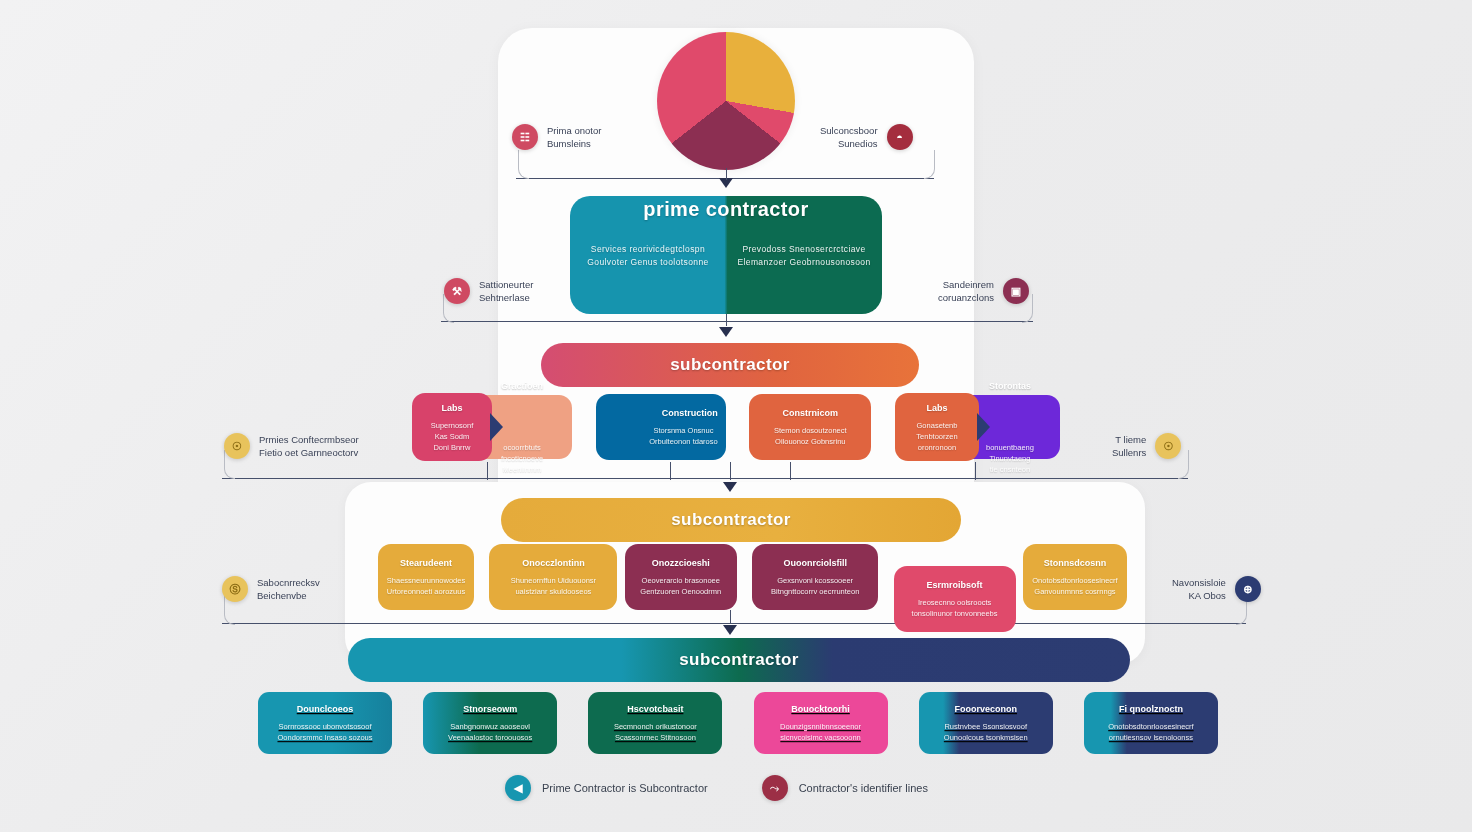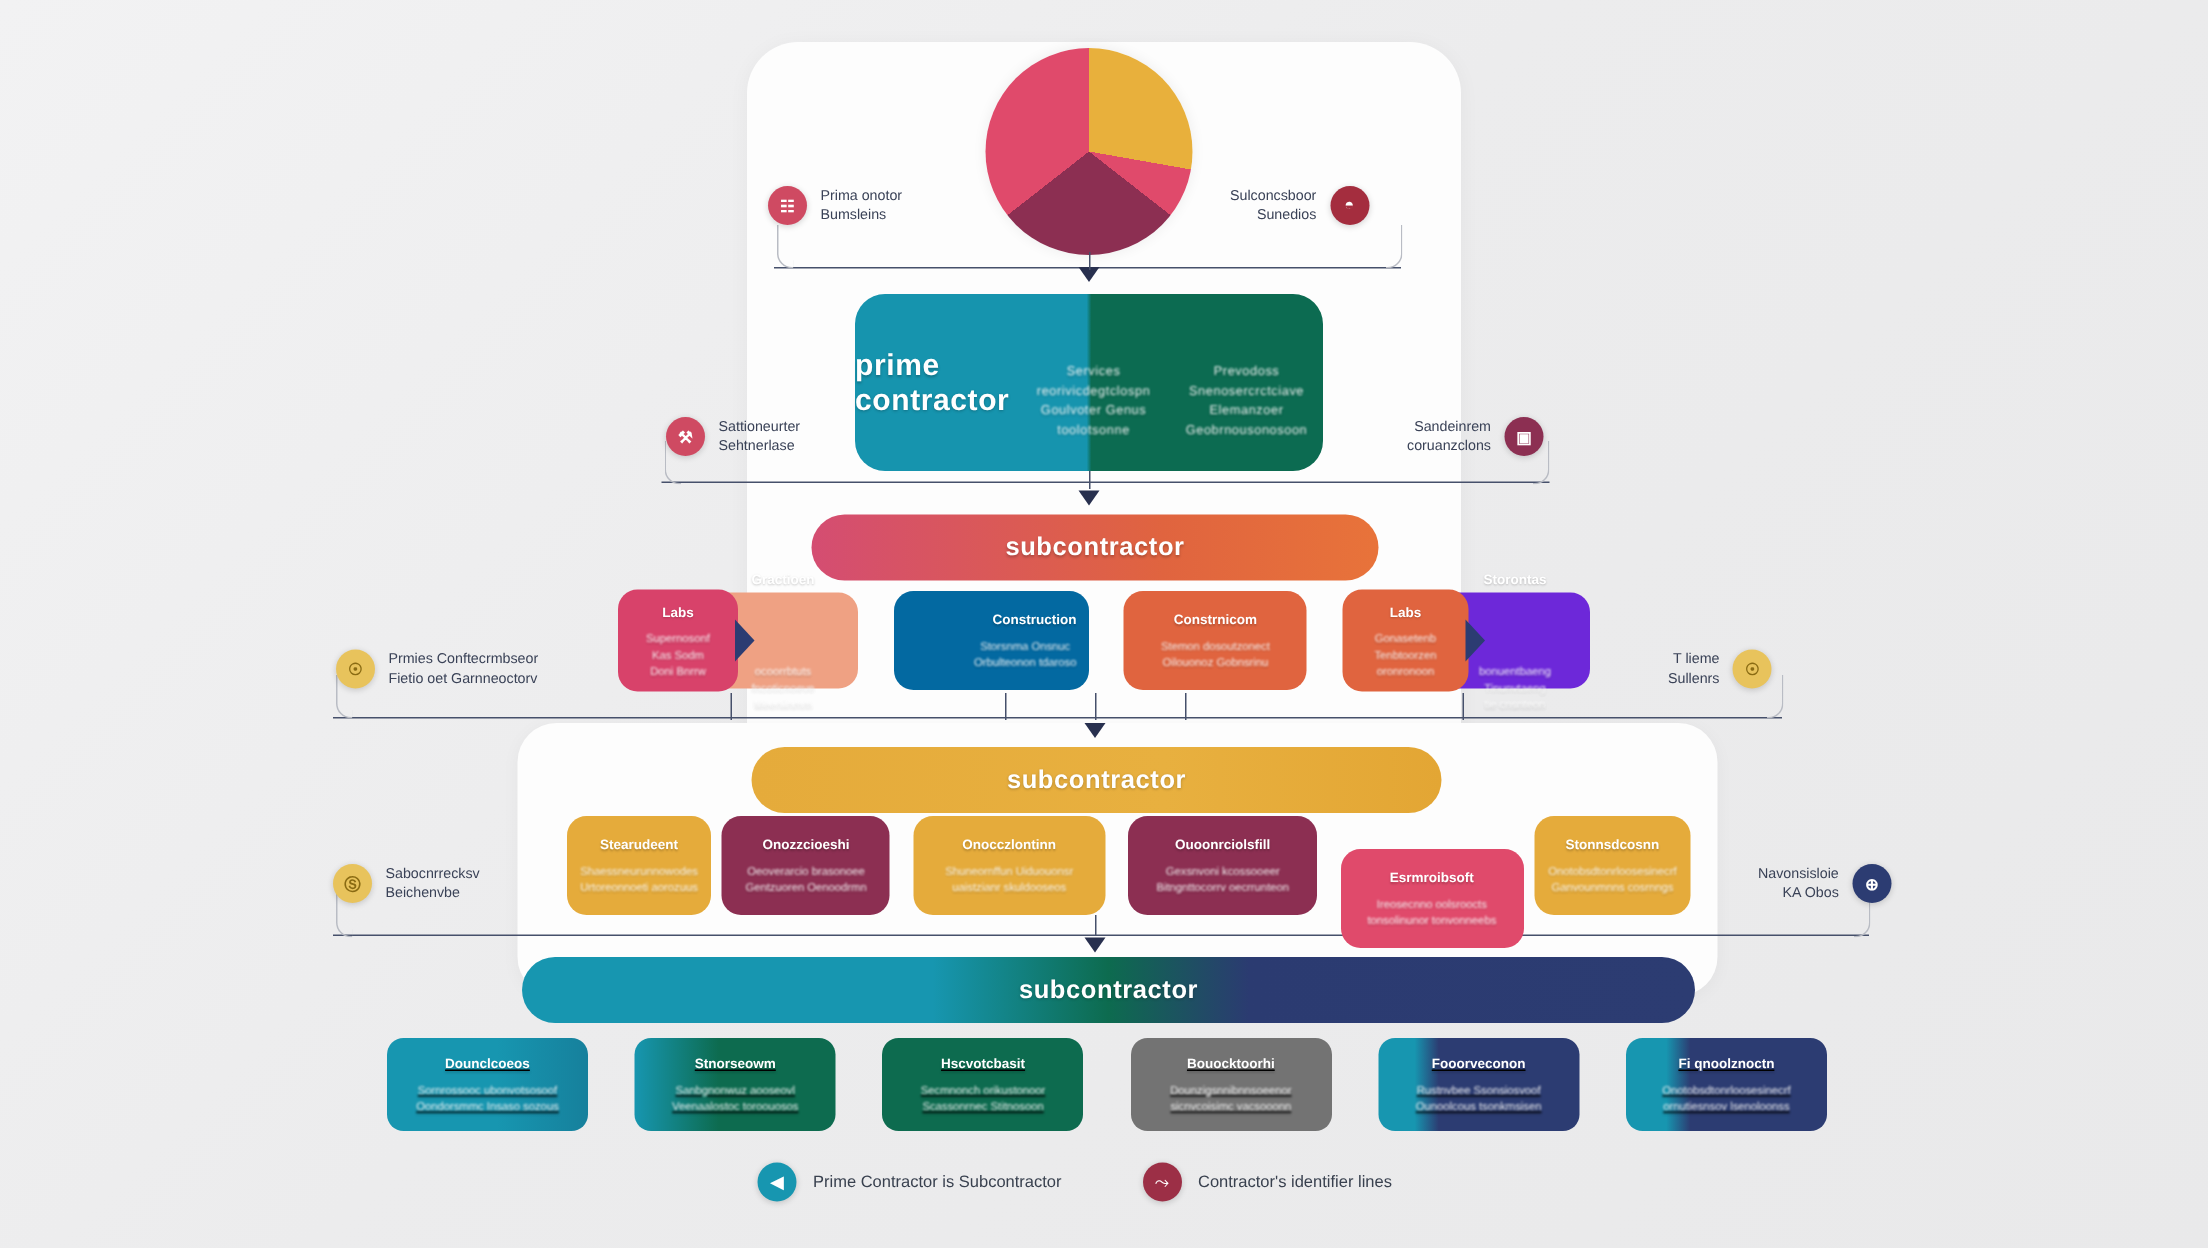--- a/index.html
+++ b/index.html
@@ -38,21 +38,21 @@
     border-left:7px solid transparent;border-right:7px solid transparent;
     border-top:10px solid #28304f;}
 
   
   .pill{position:absolute;display:flex;align-items:center;justify-content:center;
     color:#fff;border-radius:40px;letter-spacing:.4px;
     text-shadow:0 1px 2px rgba(0,0,0,.25);
     filter:blur(.22px);}
   #bar-prime{left:570px;top:196px;width:312px;height:118px;border-radius:20px;
     background:linear-gradient(90deg,#1694ae 0%,#1694ae 49.5%,#0c6b51 50.5%,#0c6b51 100%);
-    flex-direction:row;justify-content:flex-start;padding-top:2px;
+    flex-direction:column;justify-content:flex-start;padding-top:2px;
     box-sizing:border-box;}
   #bar-prime .ttl{font-size:20px;font-weight:700;}
   #bar-prime .cols{display:flex;width:100%;margin-top:22px;}
   #bar-prime .col{flex:1;text-align:center;font-size:8.5px;line-height:13px;
     opacity:.92;filter:blur(.55px);}
   #bar-sub1{left:541px;top:343px;width:378px;height:44px;
     background:linear-gradient(90deg,#d44d72 0%,#e0643f 62%,#e8733a 100%);
     font-size:17px;font-weight:700;}
   #bar-sub2{left:501px;top:498px;width:460px;height:44px;
     background:linear-gradient(90deg,#e5ab3b 0%,#e8b03f 60%,#e3a634 100%);
@@ -231,32 +231,32 @@
   </div>
 
   <div class="row" id="row3">
     <div class="card" style="width:96px;height:66px;background:#e5ab3b;">
       <div class="ch">Stearudeent</div>
       <div class="cl">
         <div>Shaessneurunnowodes</div>
         <div>Urtoreonnoeti aorozuus</div>
       </div>
     </div>
+    <div class="card" style="width:128px;height:66px;background:#e5ab3b;">
+      <div class="ch">Onocczlontinn</div>
+      <div class="cl">
+        <div>Shuneornffun Uiduouonsr</div>
+        <div>uaistzianr skuldooseos</div>
+      </div>
+    </div>
     <div class="card" style="width:112px;height:66px;background:#8c2f52;margin-left:-8px;">
       <div class="ch">Onozzcioeshi</div>
       <div class="cl">
         <div>Oeoverarcio brasonoee</div>
         <div>Gentzuoren Oenoodrmn</div>
-      </div>
-    </div>
-    <div class="card" style="width:128px;height:66px;background:#e5ab3b;">
-      <div class="ch">Onocczlontinn</div>
-      <div class="cl">
-        <div>Shuneornffun Uiduouonsr</div>
-        <div>uaistzianr skuldooseos</div>
       </div>
     </div>
     <div class="card" style="width:126px;height:66px;background:#8c2f52;">
       <div class="ch">Ouoonrciolsfill</div>
       <div class="cl">
         <div>Gexsnvoni kcossooeer</div>
         <div>Bitngnttocorrv oecrrunteon</div>
       </div>
     </div>
     <div class="card" style="width:122px;height:66px;background:#e04a6b;margin-top:44px;">
@@ -294,21 +294,21 @@
         <div>Veenaalostoc toroouosos</div>
       </div>
     </div>
     <div class="card" style="background:#0d6b4f;">
       <div class="ch">Hscvotcbasit</div>
       <div class="cl">
         <div>Secmnonch orikustonoor</div>
         <div>Scassonrnec Stitnosoon</div>
       </div>
     </div>
-    <div class="card" style="background:#737373;">
+    <div class="card" style="background:#ec4899;">
       <div class="ch">Bouocktoorhi</div>
       <div class="cl">
         <div>Dounzigsnnibnnsoeenor</div>
         <div>sicnvcoisimc vacsooonn</div>
       </div>
     </div>
     <div class="card" style="background:linear-gradient(90deg,#1796b0 0%,#1796b0 18%,#2c3c72 30%,#2c3c72 100%);">
       <div class="ch">Fooorveconon</div>
       <div class="cl">
         <div>Rustnvbee Ssonsiosvoof</div>

